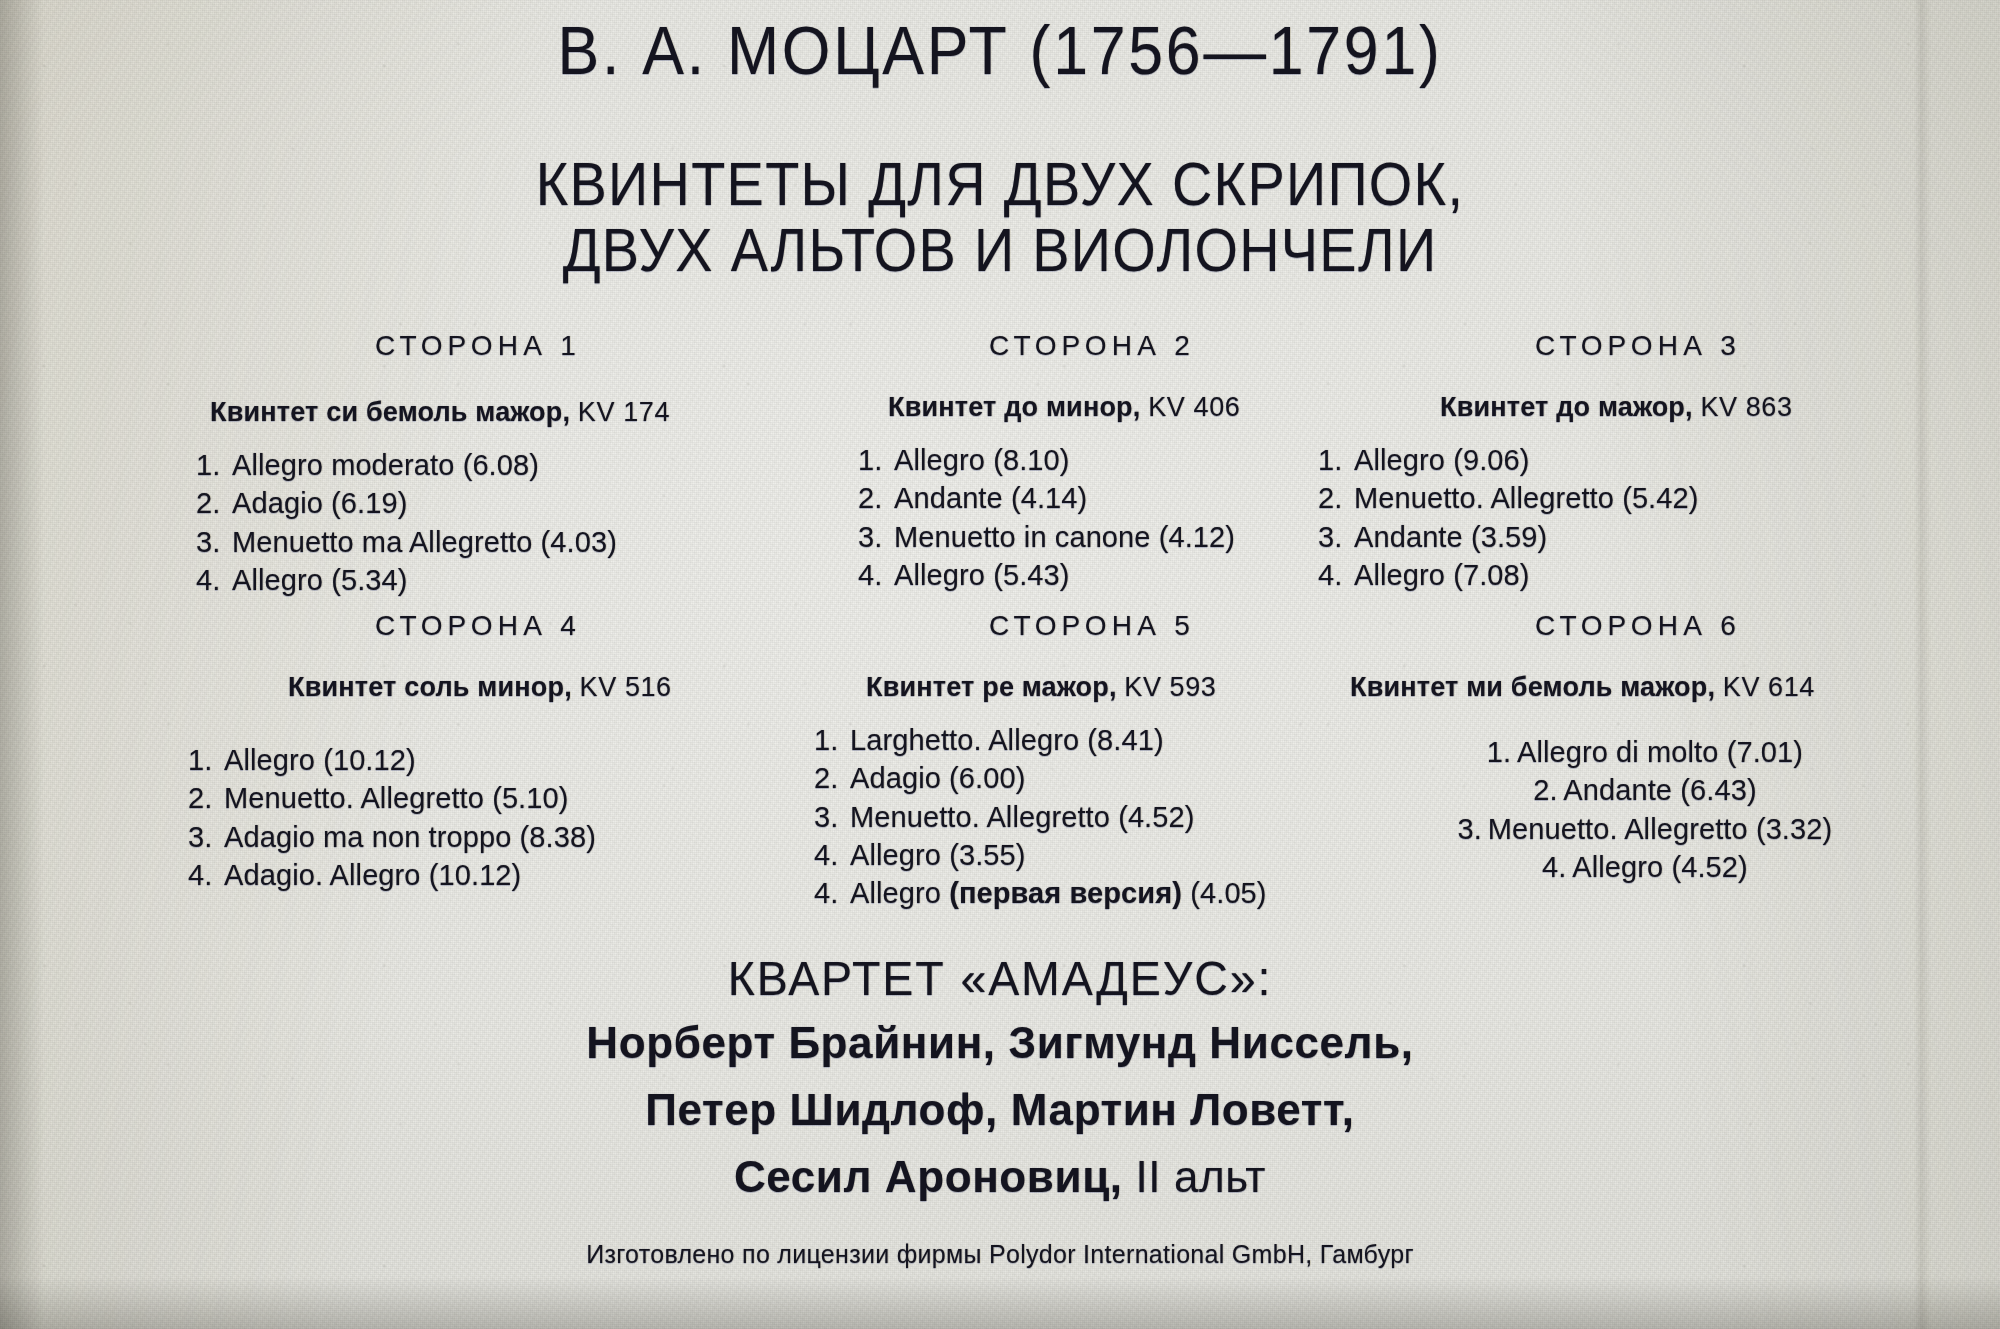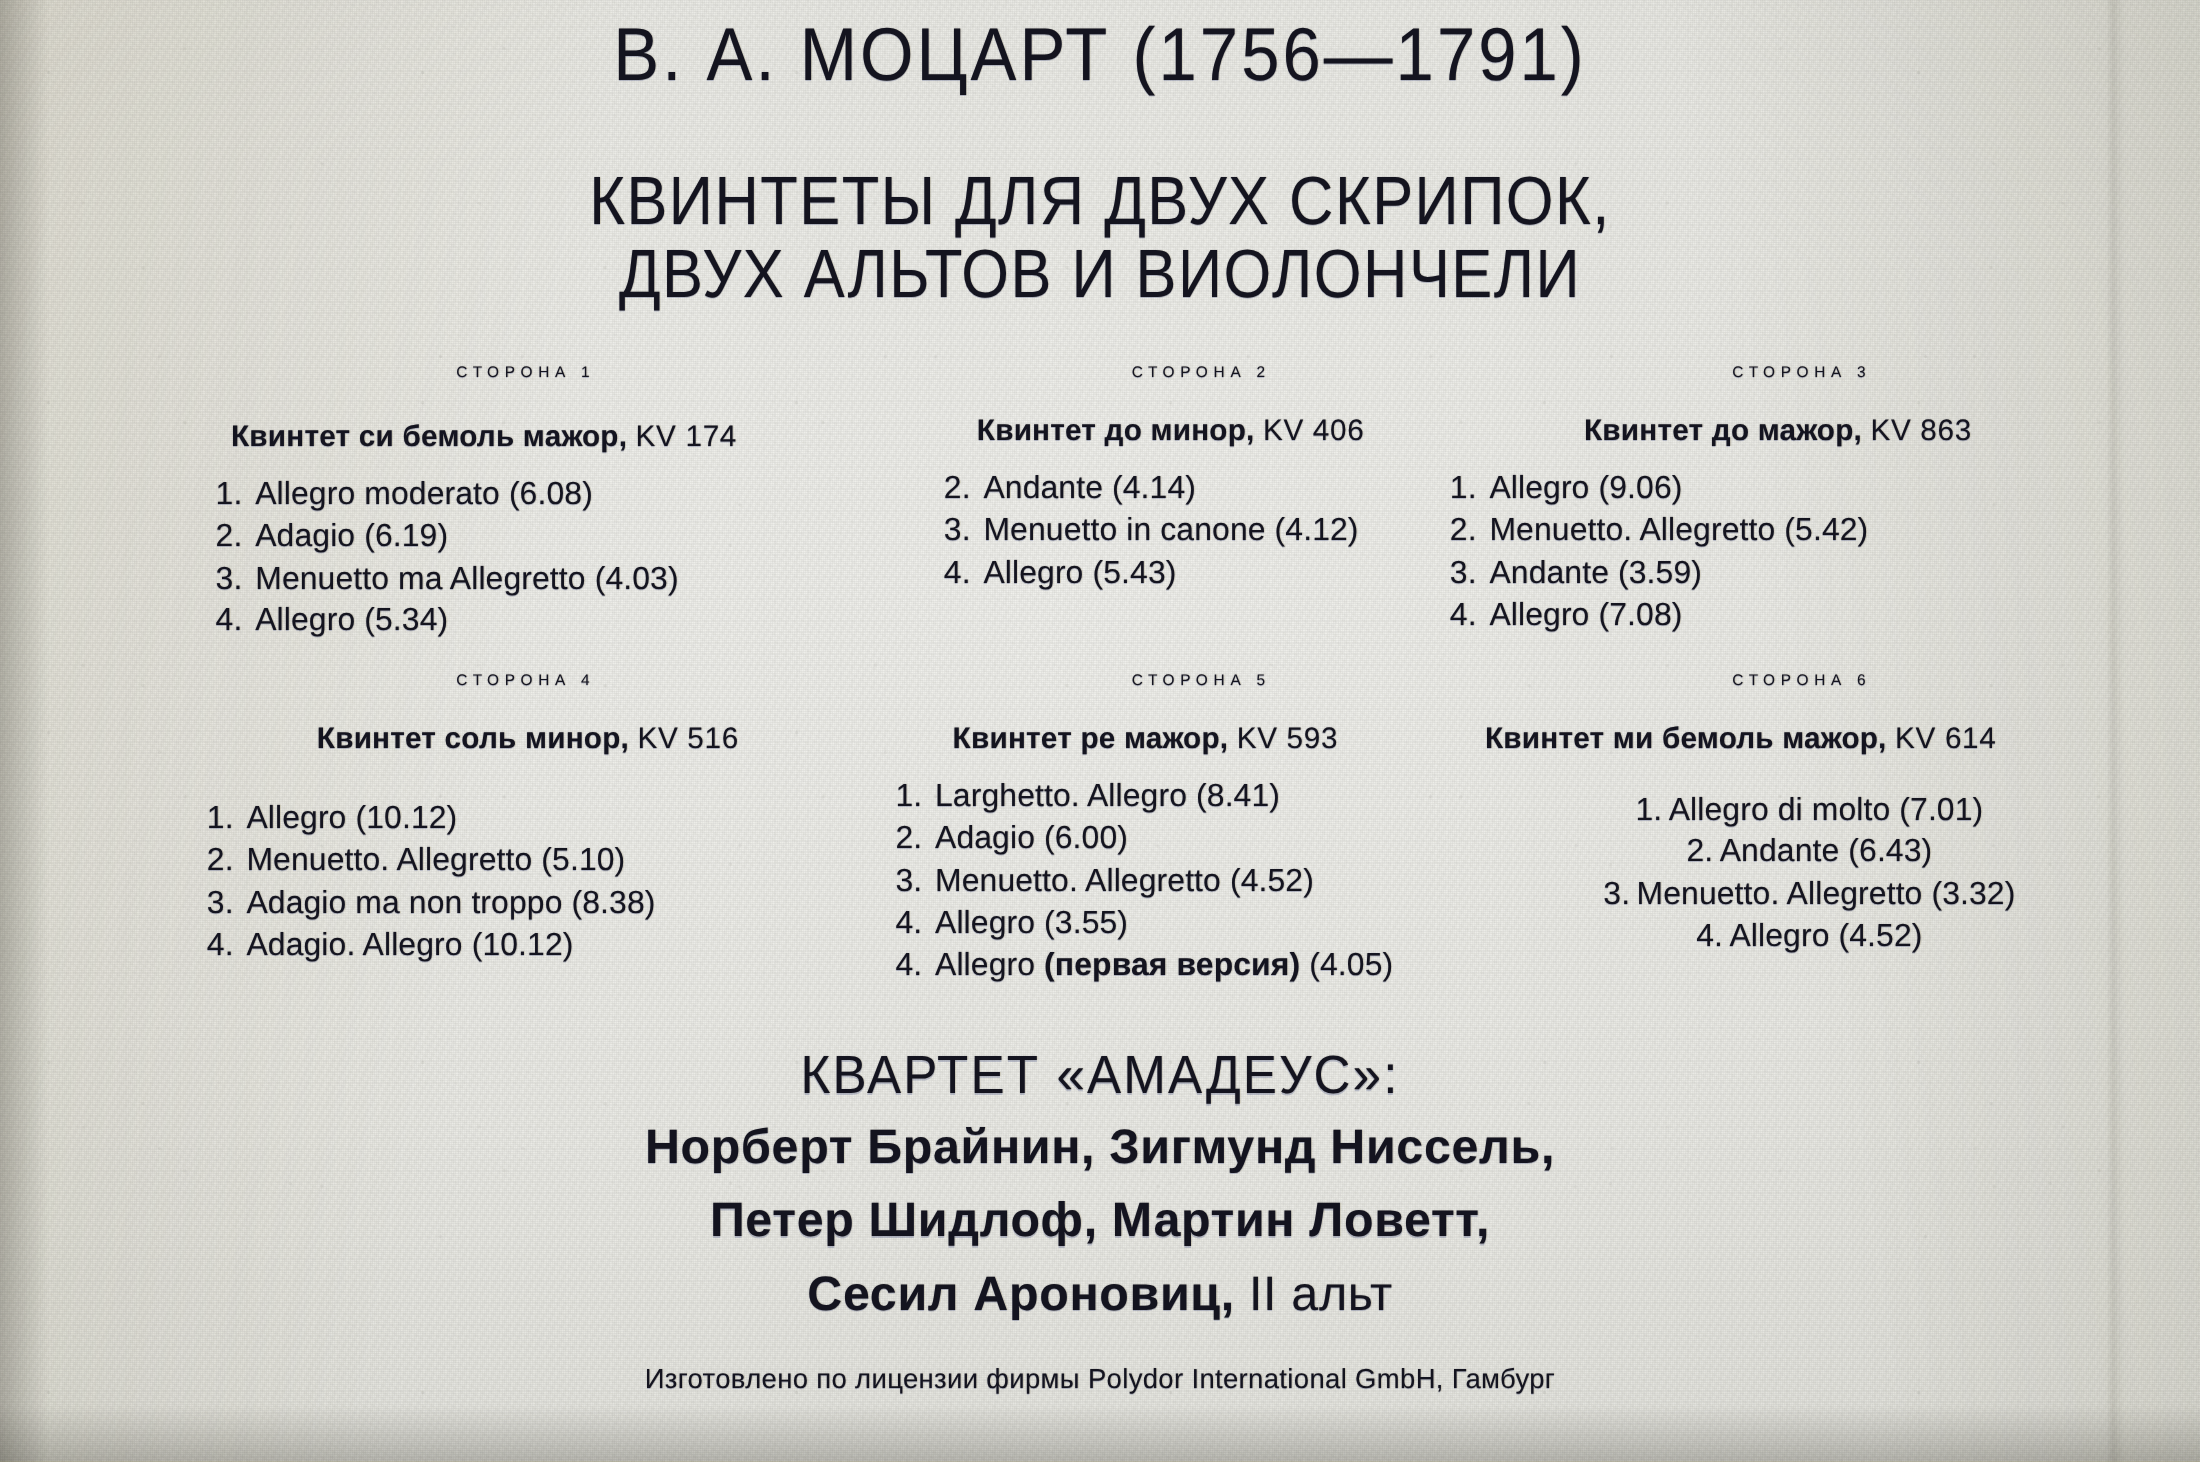--- a/index.html
+++ b/index.html
@@ -144,21 +144,21 @@
   }
   .side-block {
     position: absolute;
     top: 0;
   }
   .side-block.col1 { left: 178px;  width: 600px; }
   .side-block.col2 { left: 792px;  width: 600px; }
   .side-block.col3 { left: 1318px; width: 640px; }
 
   .side-label {
-    font-size: 14px;
+    font-size: 28px;
     letter-spacing: 5.2px;
     font-weight: 400;
     text-align: center;
     margin: 0 0 30px 0;
     white-space: nowrap;
   }
 
   .work-title {
     font-size: 27px;
     font-weight: 700;
@@ -278,20 +278,21 @@
             </ul>
         </div>
 
         <div class="side-block col2">
           <div class="side-label ink">СТОРОНА 2</div>
           <div class="work-title c2 ink">
             <span>Квинтет до минор,</span>
             <span class="kv">KV 406</span>
           </div>
           <ul class="tracks p2 ink">
+              <li><span class="num">1.</span><span>Allegro</span>  <span>(8.10)</span></li>
               <li><span class="num">2.</span><span>Andante</span>  <span>(4.14)</span></li>
               <li><span class="num">3.</span><span>Menuetto in canone</span>  <span>(4.12)</span></li>
               <li><span class="num">4.</span><span>Allegro</span>  <span>(5.43)</span></li>
             </ul>
         </div>
 
         <div class="side-block col3">
           <div class="side-label ink">СТОРОНА 3</div>
           <div class="work-title c3 ink">
             <span>Квинтет до мажор,</span>

